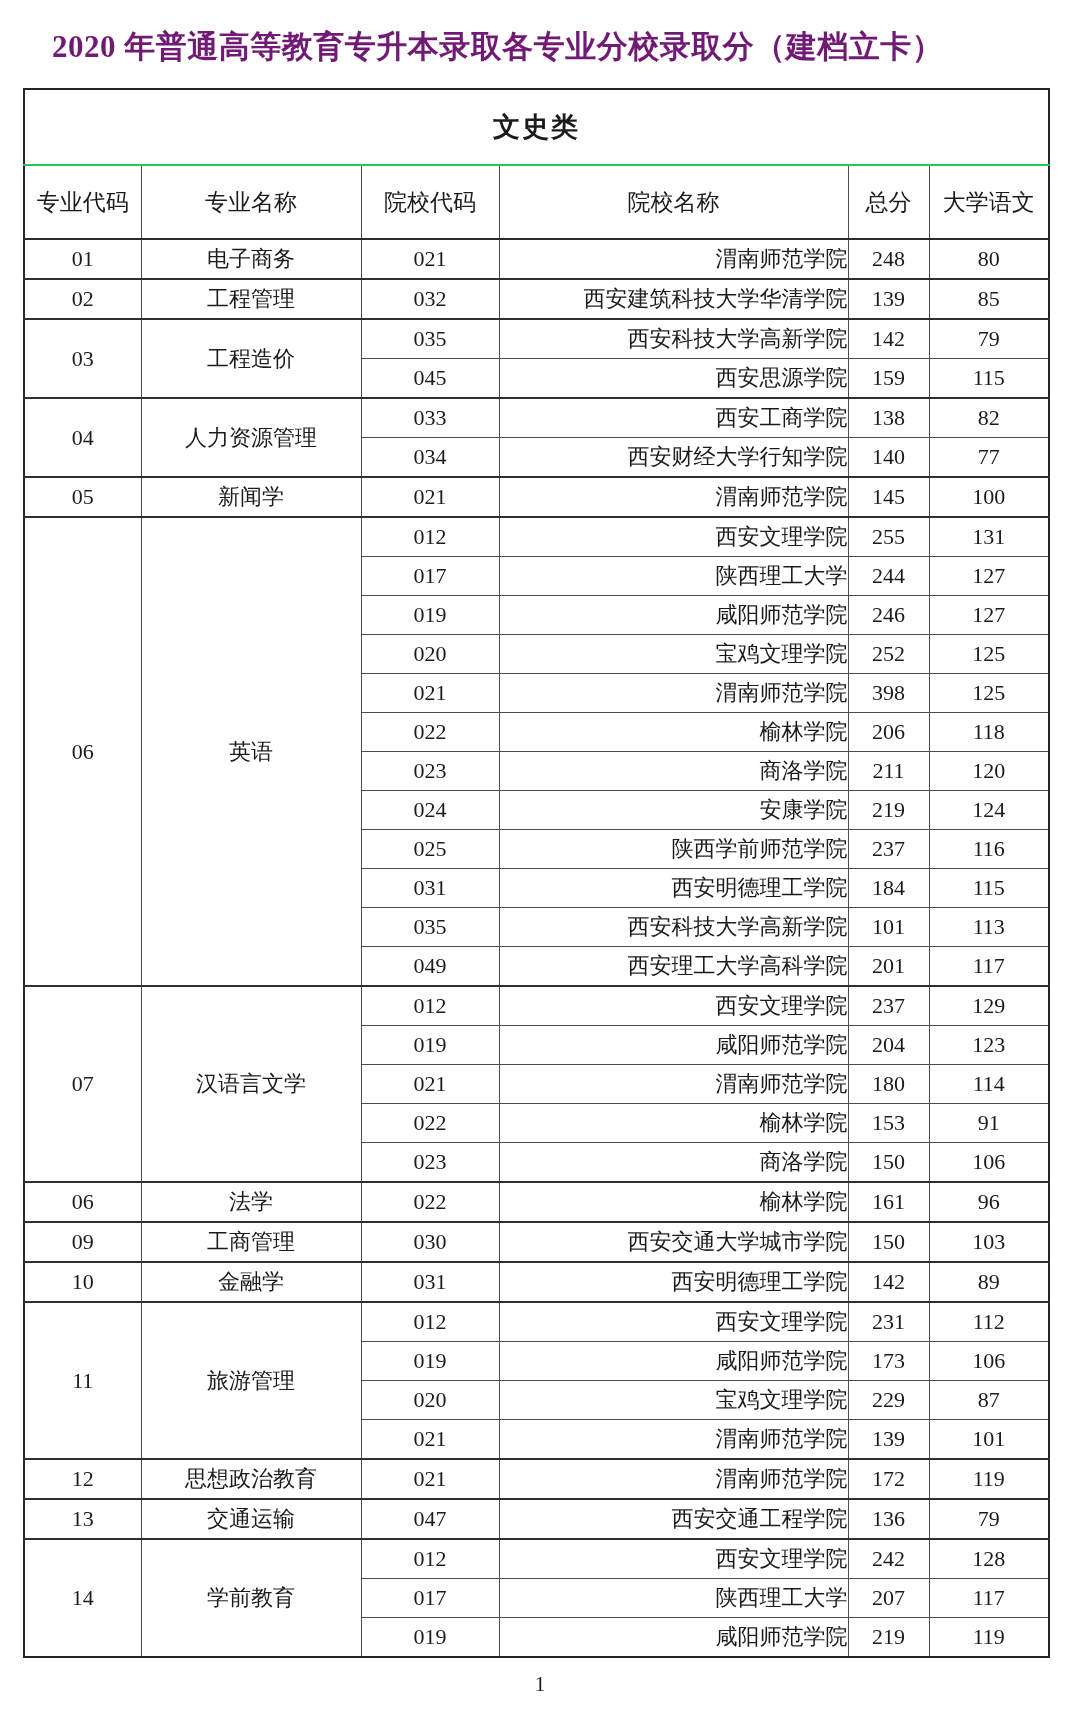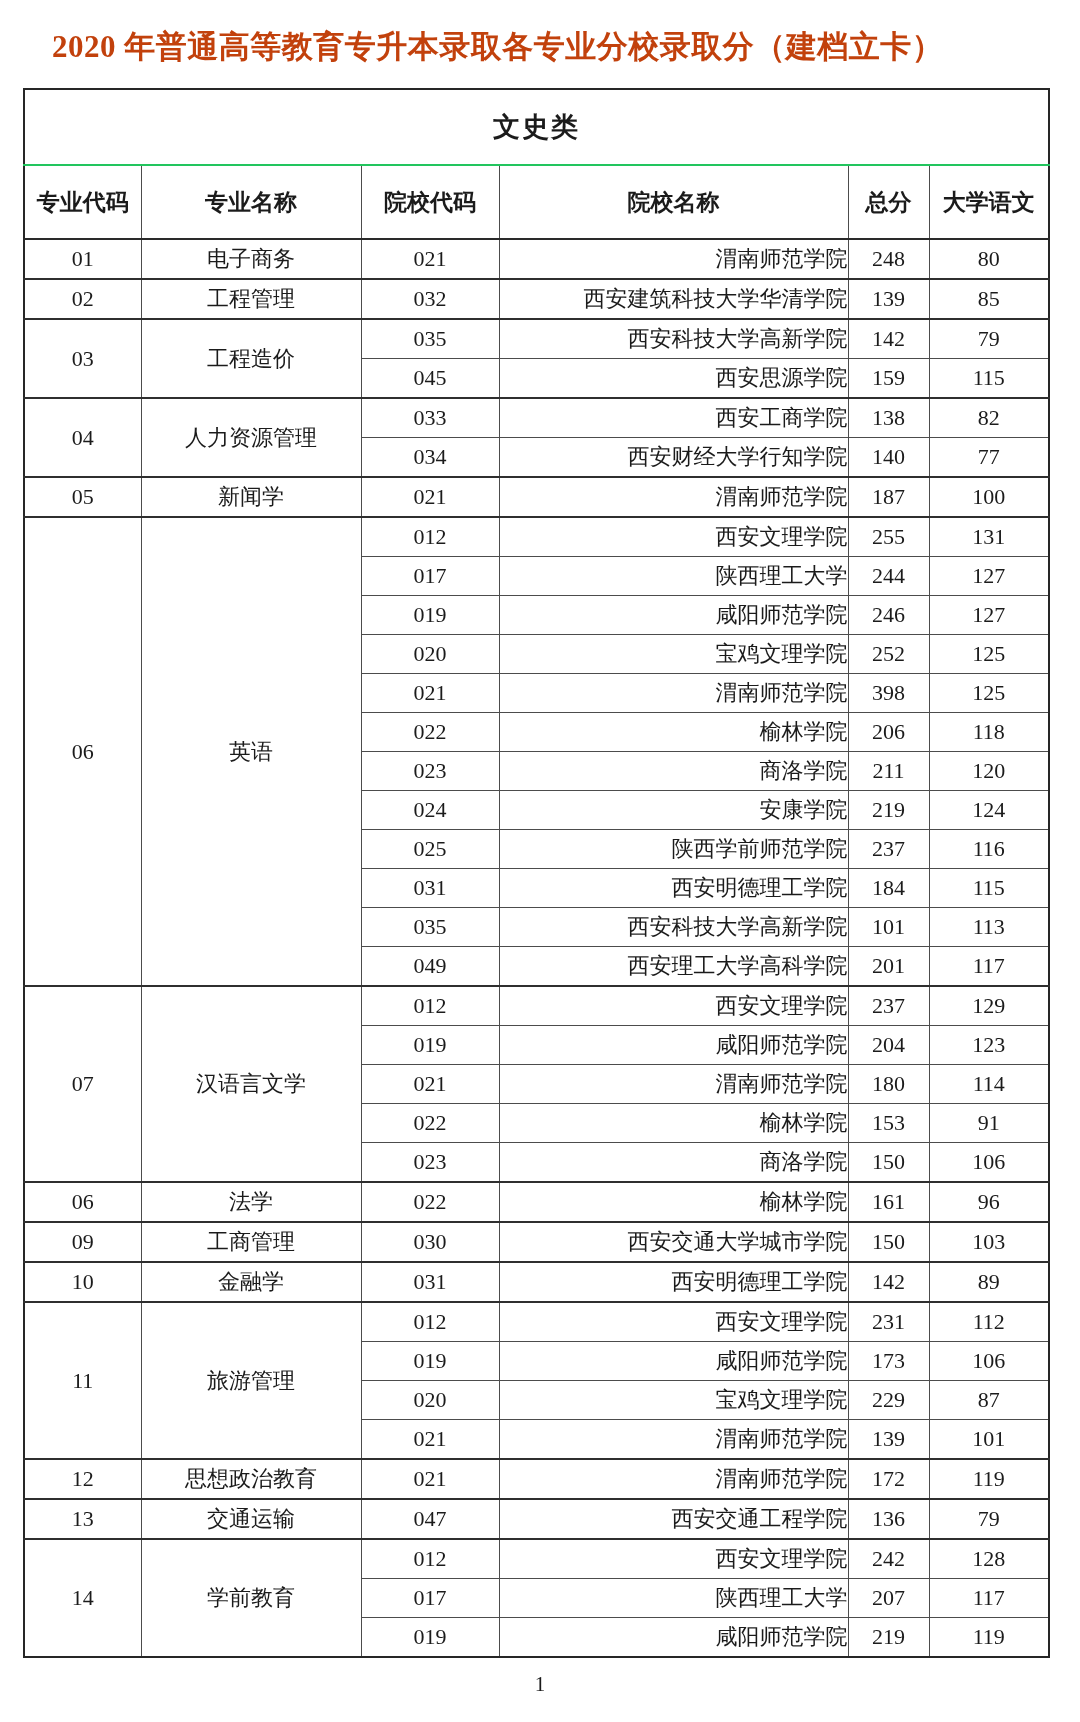--- a/index.html
+++ b/index.html
@@ -18,21 +18,21 @@
   }
   .doc-title {
     margin: 0;
     position: absolute;
     top: 26px;
     left: 52px;
     font-size: 31px;
     font-weight: bold;
     letter-spacing: 0.5px;
     white-space: nowrap;
-    color: #c2410c;
+    color: #701a75;
   }
   table.scores {
     position: absolute;
     top: 88px;
     left: 23px;
     width: 1025px;
     border-collapse: collapse;
     table-layout: fixed;
     border: 2px solid #262626;
   }
@@ -50,21 +50,21 @@
   tr.category-row th {
     height: 74px;
     font-size: 27px;
     font-weight: bold;
     border-bottom: 2px solid #22c55e;
     letter-spacing: 2px;
   }
   tr.header-row th {
     height: 72px;
     font-size: 23px;
-    font-weight: bold;
+    font-weight: normal;
     border-bottom: 2px solid #2a2a2a;
   }
   tbody td {
     height: 38px;
   }
   tbody td.col-inst-name {
     text-align: right;
     padding-left: 16px;
   }
   tbody tr.group-start td {
@@ -152,21 +152,21 @@
           <td class="col-inst-code">034</td>
           <td class="col-inst-name">西安财经大学行知学院</td>
           <td class="col-total">140</td>
           <td class="col-chinese">77</td>
         </tr>
         <tr class="group-start">
           <td rowspan="1" class="col-code">05</td>
           <td rowspan="1" class="col-major">新闻学</td>
           <td class="col-inst-code">021</td>
           <td class="col-inst-name">渭南师范学院</td>
-          <td class="col-total">187</td>
+          <td class="col-total">145</td>
           <td class="col-chinese">100</td>
         </tr>
         <tr class="group-start">
           <td rowspan="12" class="col-code">06</td>
           <td rowspan="12" class="col-major">英语</td>
           <td class="col-inst-code">012</td>
           <td class="col-inst-name">西安文理学院</td>
           <td class="col-total">255</td>
           <td class="col-chinese">131</td>
         </tr>

